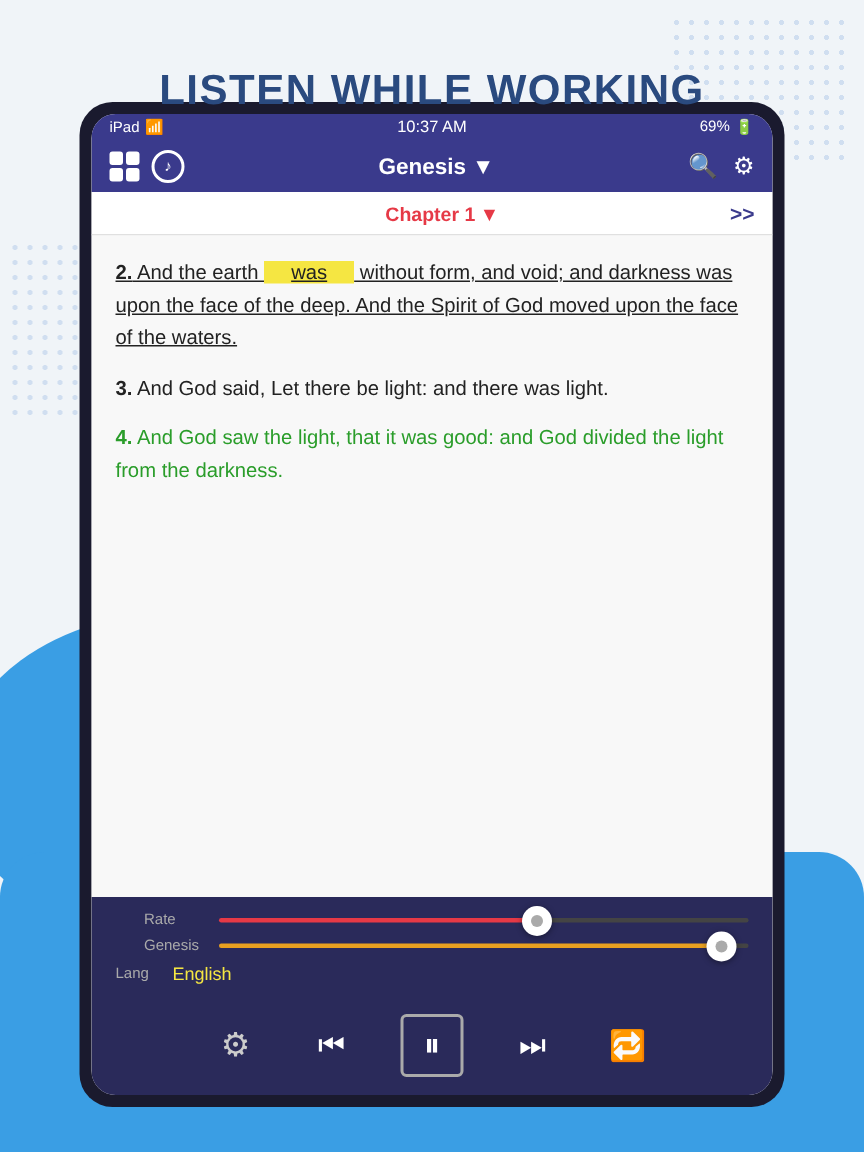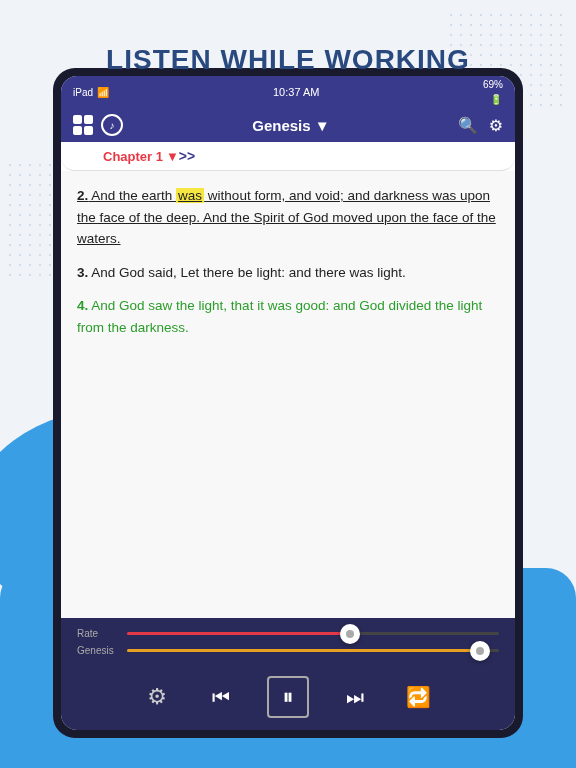--- a/index.html
+++ b/index.html
@@ -98,21 +98,21 @@
       color: #fff;
       font-size: 10px;
       padding: 3px 12px;
       display: flex;
       justify-content: space-between;
       align-items: center;
       flex-shrink: 0;
     }
     .status-left { display: flex; align-items: center; gap: 4px; }
     .status-center { font-size: 11px; font-weight: 500; text-align: center; }
-    .status-right { display: flex; align-items: flex-end; gap: 4px; flex-direction: column; }
+    .status-right { display: flex; align-items: flex-start; gap: 4px; }
 
     
     .app-header {
       background: #3a3a8c;
       padding: 6px 12px;
       display: flex;
       align-items: center;
       justify-content: space-between;
       flex-shrink: 0;
     }
@@ -151,23 +151,22 @@
     .header-right { display: flex; align-items: center; gap: 10px; }
     .header-icon { color: #fff; font-size: 16px; }
 
     
     .chapter-bar {
       background: #fff;
       border-bottom: 1px solid #e0e0e0;
       padding: 6px 12px;
       display: flex;
       align-items: center;
-      justify-content: flex-start;
-      flex-shrink: 0;
-      border-radius: 14px;
+      justify-content: space-between;
+      flex-shrink: 0;
     }
     .chapter-title {
       color: #e63946;
       font-size: 13px;
       font-weight: 600;
       display: flex;
       align-items: center;
       gap: 3px;
     }
     .chapter-nav-icon { color: #3a3a8c; font-size: 14px; font-weight: 700; }
@@ -189,38 +188,39 @@
 
     .verse-highlighted {
       color: #222;
     }
     .verse-highlighted .underline-section {
       text-decoration: underline;
       text-decoration-color: #222;
     }
     .verse-highlighted .word-highlight {
       background: #f5e642;
-      padding: 0 2px;
+      padding: 0 18px;
     }
 
     .verse-green {
       color: #2a9d2a;
     }
 
     
     .audio-player {
       background: #2a2a5a;
       padding: 10px 16px 6px;
       flex-shrink: 0;
     }
     .slider-row {
       display: flex;
       align-items: center;
       margin-bottom: 6px;
       gap: 12px;
+      margin-left: 19px;
     }
     .slider-label {
       color: #aaa;
       font-size: 10px;
       width: 38px;
       flex-shrink: 0;
     }
     .slider-track {
       flex: 1;
       height: 3px;
@@ -391,20 +391,24 @@
 
       <div class="slider-row">
         <div class="slider-label">Genesis</div>
         <div class="slider-track track-volume">
           <div class="slider-thumb thumb-volume">
             <div class="slider-thumb-inner"></div>
           </div>
         </div>
       </div>
 
+      <div class="lang-row">
+        <div class="lang-label">Lang</div>
+        <div class="lang-value">English</div>
+      </div>
 
     </div>
 
     <div class="playback-controls">
       <div class="ctrl-btn gear">⚙</div>
       <div class="ctrl-btn">⏮</div>
       <div class="ctrl-btn play-pause">⏸</div>
       <div class="ctrl-btn">⏭</div>
       <div class="ctrl-btn">🔁</div>
     </div>

